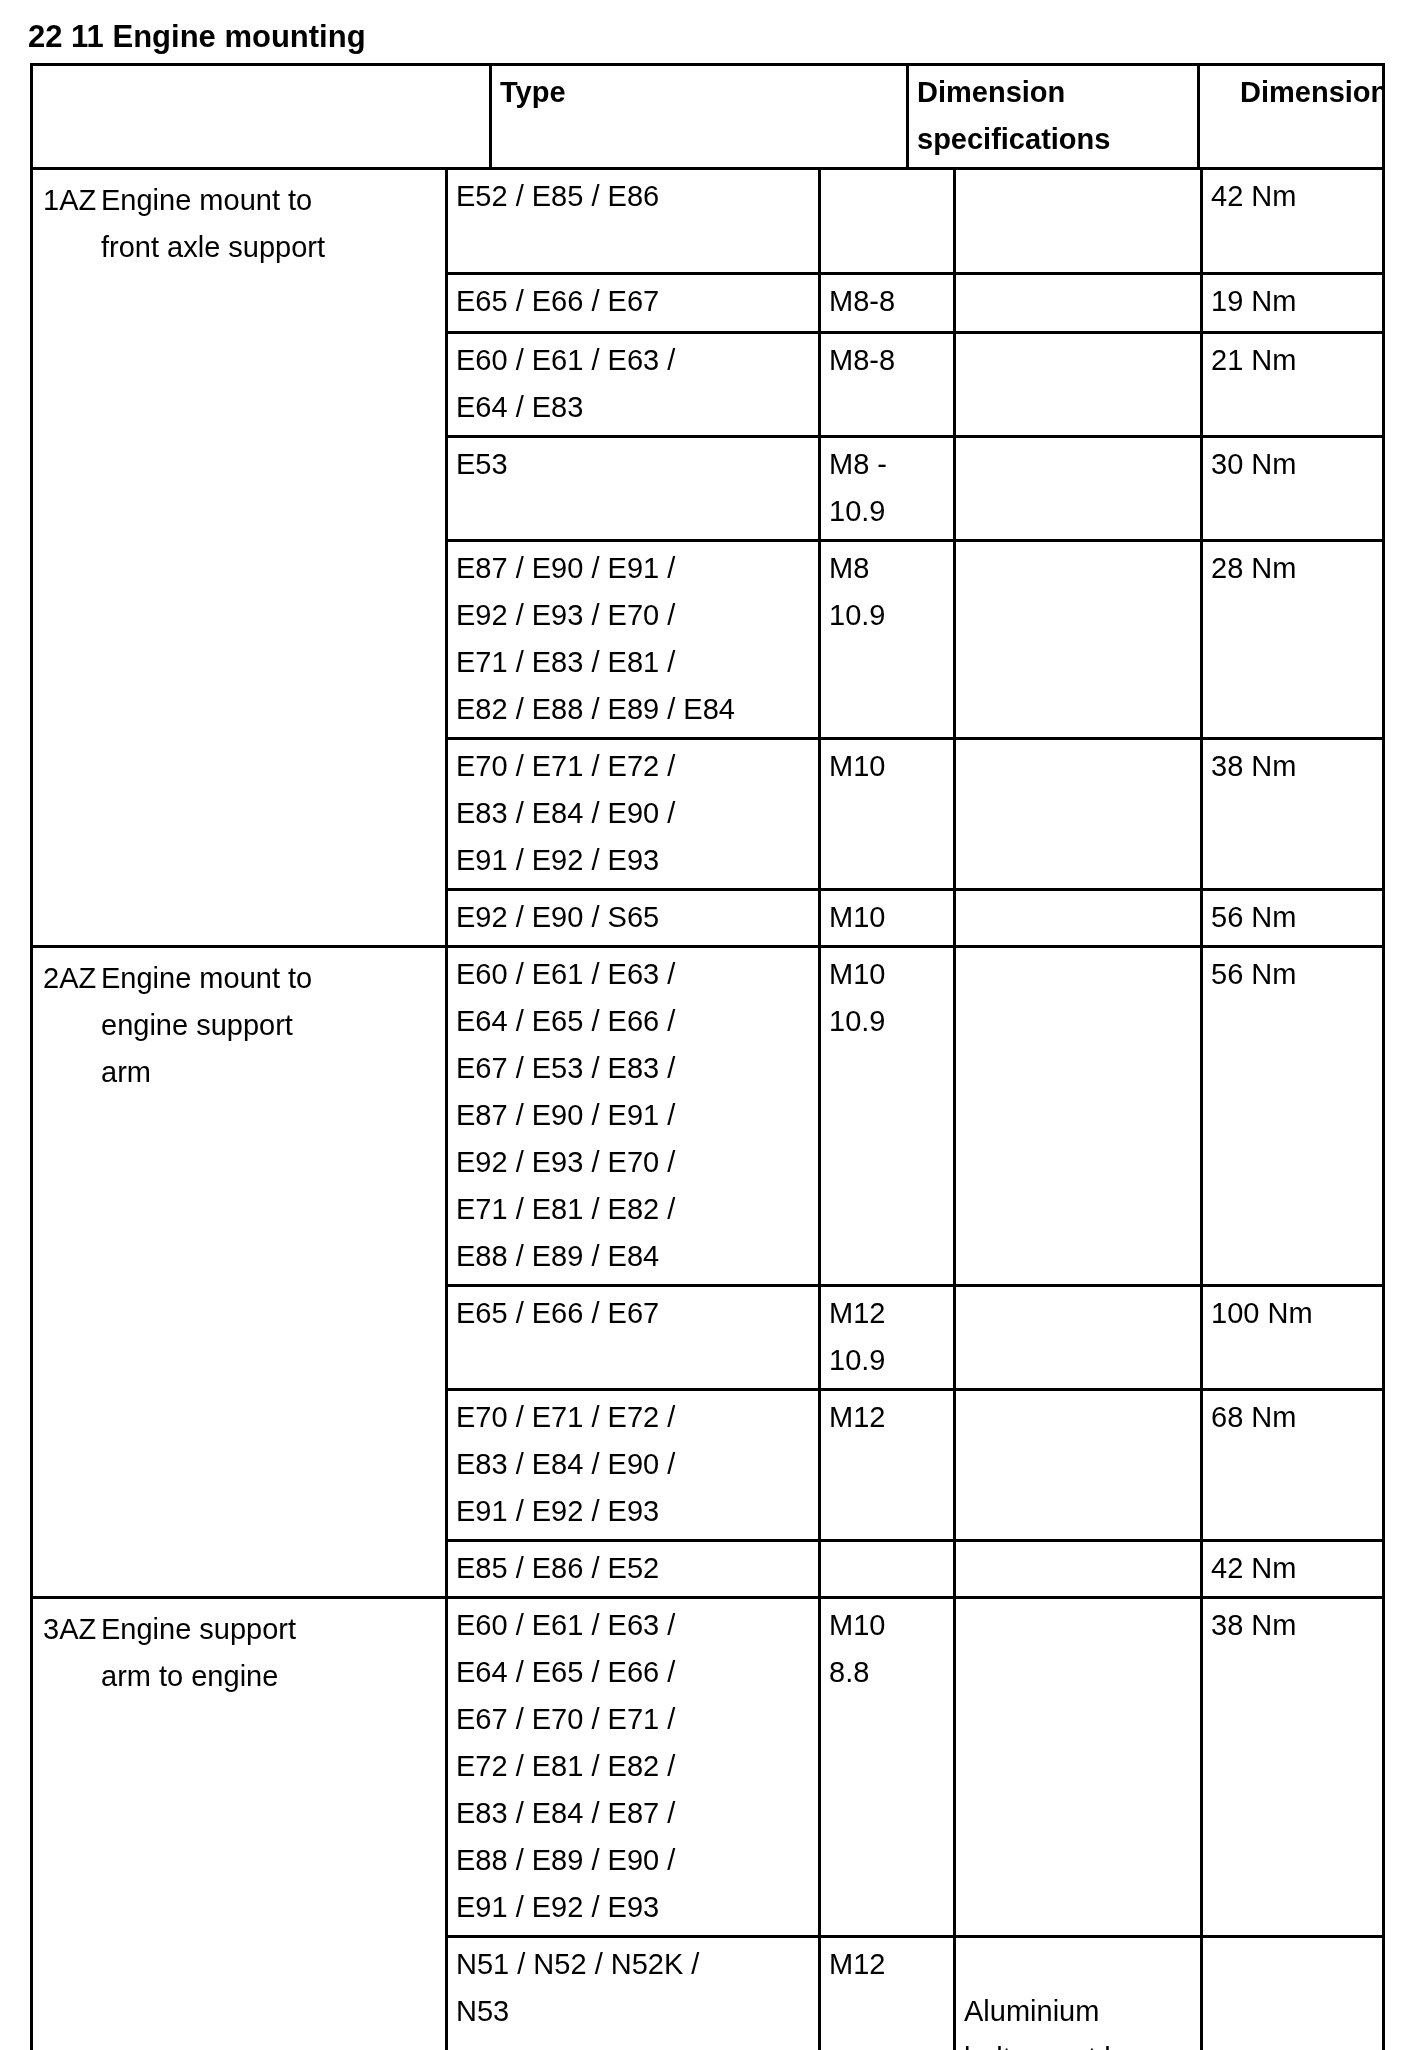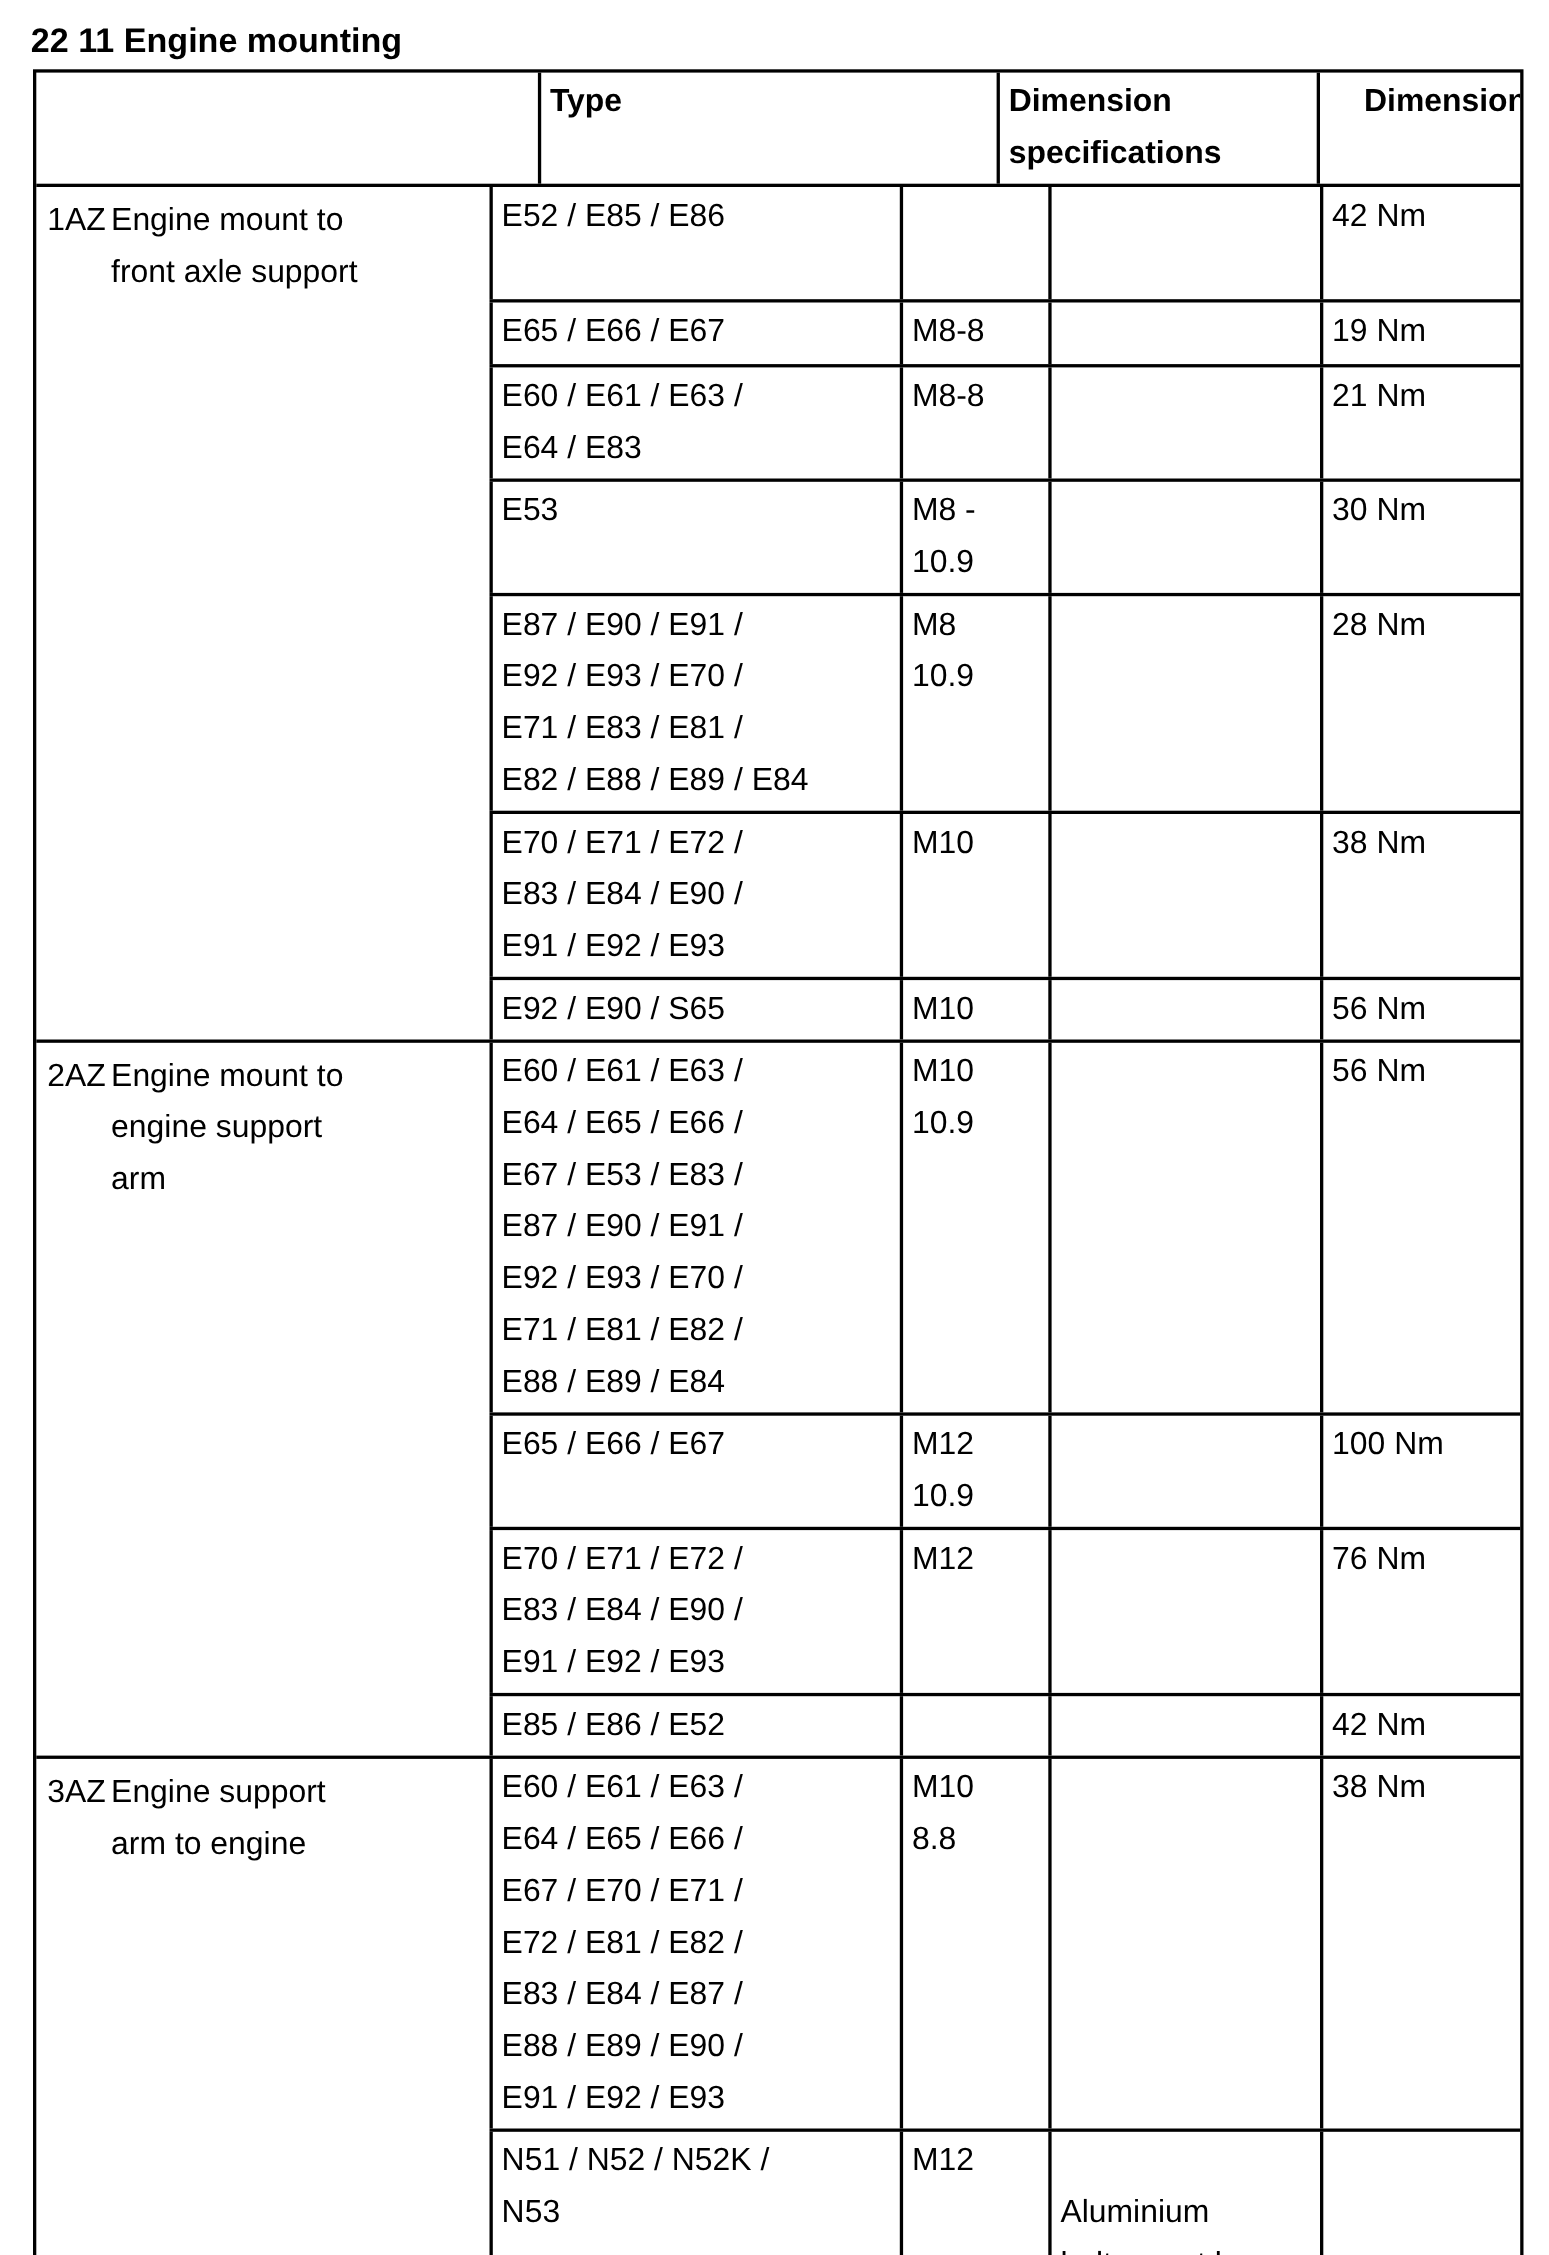--- a/index.html
+++ b/index.html
@@ -144,21 +144,21 @@
 10.9</div>
           <div class="c cti"></div>
           <div class="c cd">100 Nm</div>
         </div>
         <div class="row h140">
           <div class="c ct">E70 / E71 / E72 /
 E83 / E84 / E90 /
 E91 / E92 / E93</div>
           <div class="c cth">M12</div>
           <div class="c cti"></div>
-          <div class="c cd">76 Nm</div>
+          <div class="c cd">68 Nm</div>
         </div>
         <div class="row h52">
           <div class="c ct">E85 / E86 / E52</div>
           <div class="c cth"></div>
           <div class="c cti"></div>
           <div class="c cd">42 Nm</div>
         </div>
       </div>
     </div>
 

